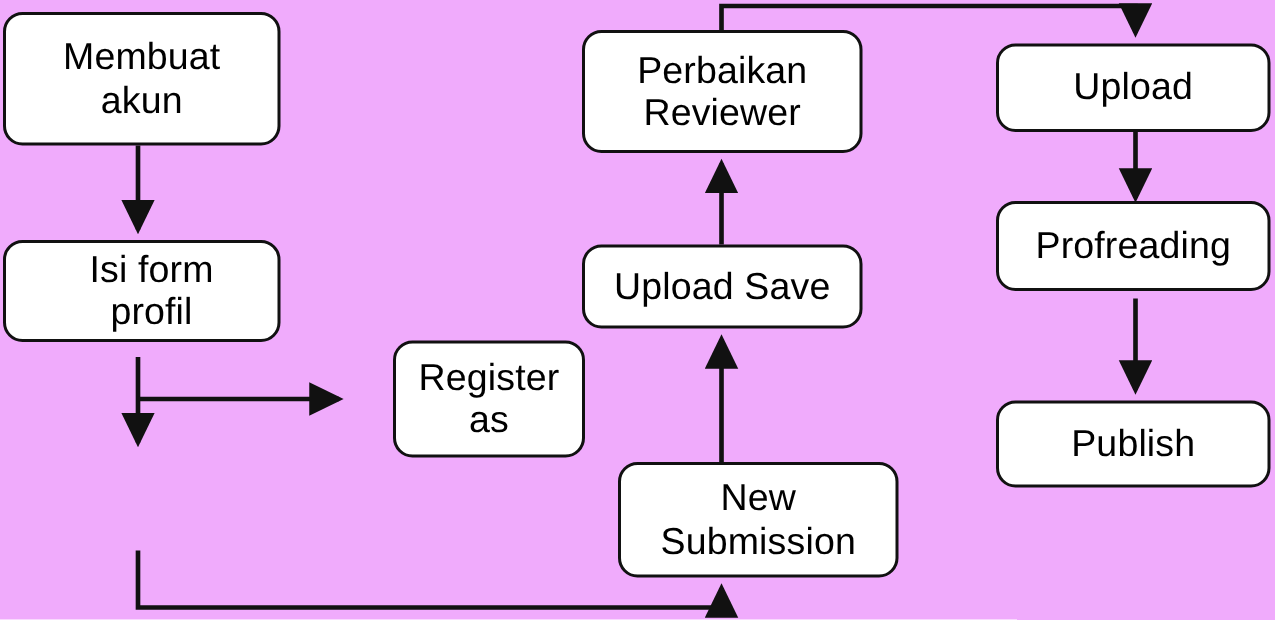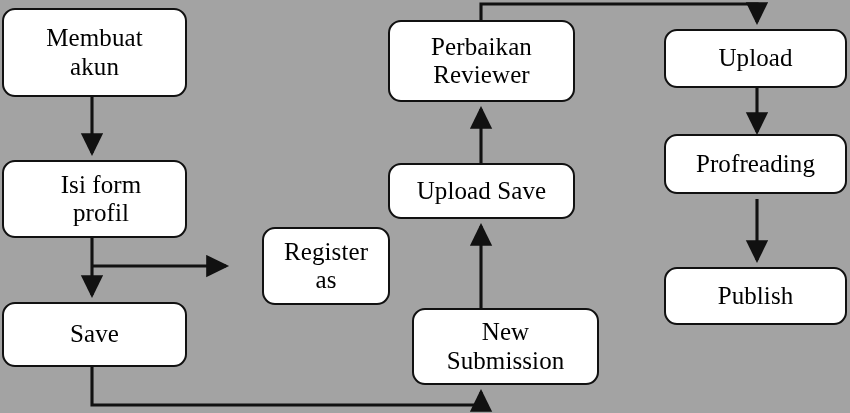--- a/index.html
+++ b/index.html
@@ -4,23 +4,23 @@
 <style>
   html, body {
     margin: 0;
     padding: 0;
     background: #ffffff;
   }
   #canvas {
     position: relative;
     width: 850px;
     height: 413px;
-    background: #a3a3a3;
+    background: #f0abfc;
     overflow: hidden;
-    font-family: Liberation Serif, serif;
+    font-family: Liberation Sans, sans-serif;
   }
   #flow-svg {
     position: absolute;
     left: 0;
     top: 0;
     width: 850px;
     height: 413px;
   }
   .node-box {
     position: absolute;
@@ -69,25 +69,24 @@
       <path d="M481,20 L481,4 L757,4 L757,22" marker-end="url(#arrowhead)"></path>
 
       <line x1="757" y1="88" x2="757" y2="132" marker-end="url(#arrowhead)"></line>
 
       <line x1="757" y1="199" x2="757" y2="260" marker-end="url(#arrowhead)"></line>
     </g>
   </svg>
 
   <div class="node-box" style="left: 2px; top: 8px; width: 185px; height: 89px;">Membuat
 akun</div>
-  <div class="node-box" style="left: 2px; top: 160px; width: 185px; height: 78px; padding-left: 19px;">Isi form
+  <div class="node-box" style="left: 2px; top: 160px; width: 185px; height: 68px; padding-left: 19px;">Isi form
 profil</div>
   <div class="node-box" style="left: 233px; top: 227px; width: 128px; height: 78px; margin-left: 29px;">Register
 as</div>
-  <div class="node-box" style="left: 2px; top: 302px; width: 185px; height: 65px;">Save</div>
   <div class="node-box" style="left: 388px; top: 308px; width: 187px; height: 77px; margin-left: 24px;">New
 Submission</div>
   <div class="node-box" style="left: 388px; top: 163px; width: 187px; height: 56px;">Upload Save</div>
   <div class="node-box" style="left: 388px; top: 20px; width: 187px; height: 82px;">Perbaikan
 Reviewer</div>
   <div class="node-box" style="left: 664px; top: 29px; width: 183px; height: 59px;">Upload</div>
   <div class="node-box" style="left: 664px; top: 134px; width: 183px; height: 60px;">Profreading</div>
   <div class="node-box" style="left: 664px; top: 267px; width: 183px; height: 58px;">Publish</div>
 
 </div>

